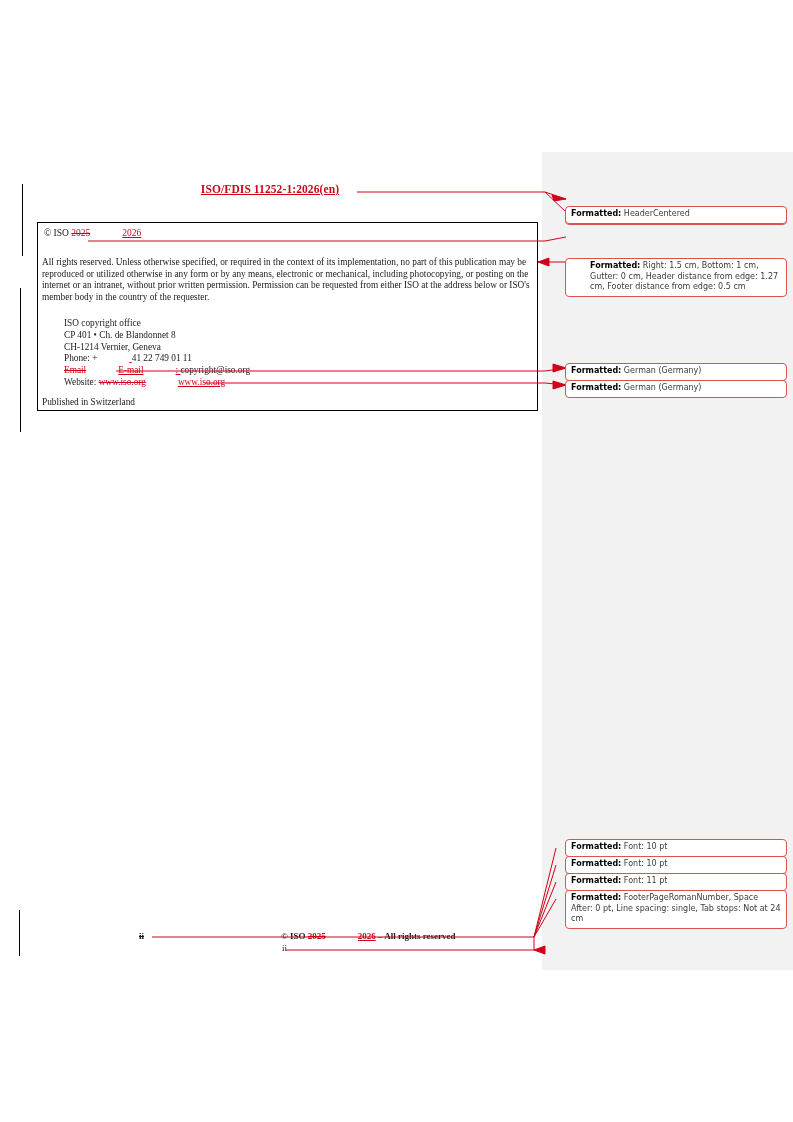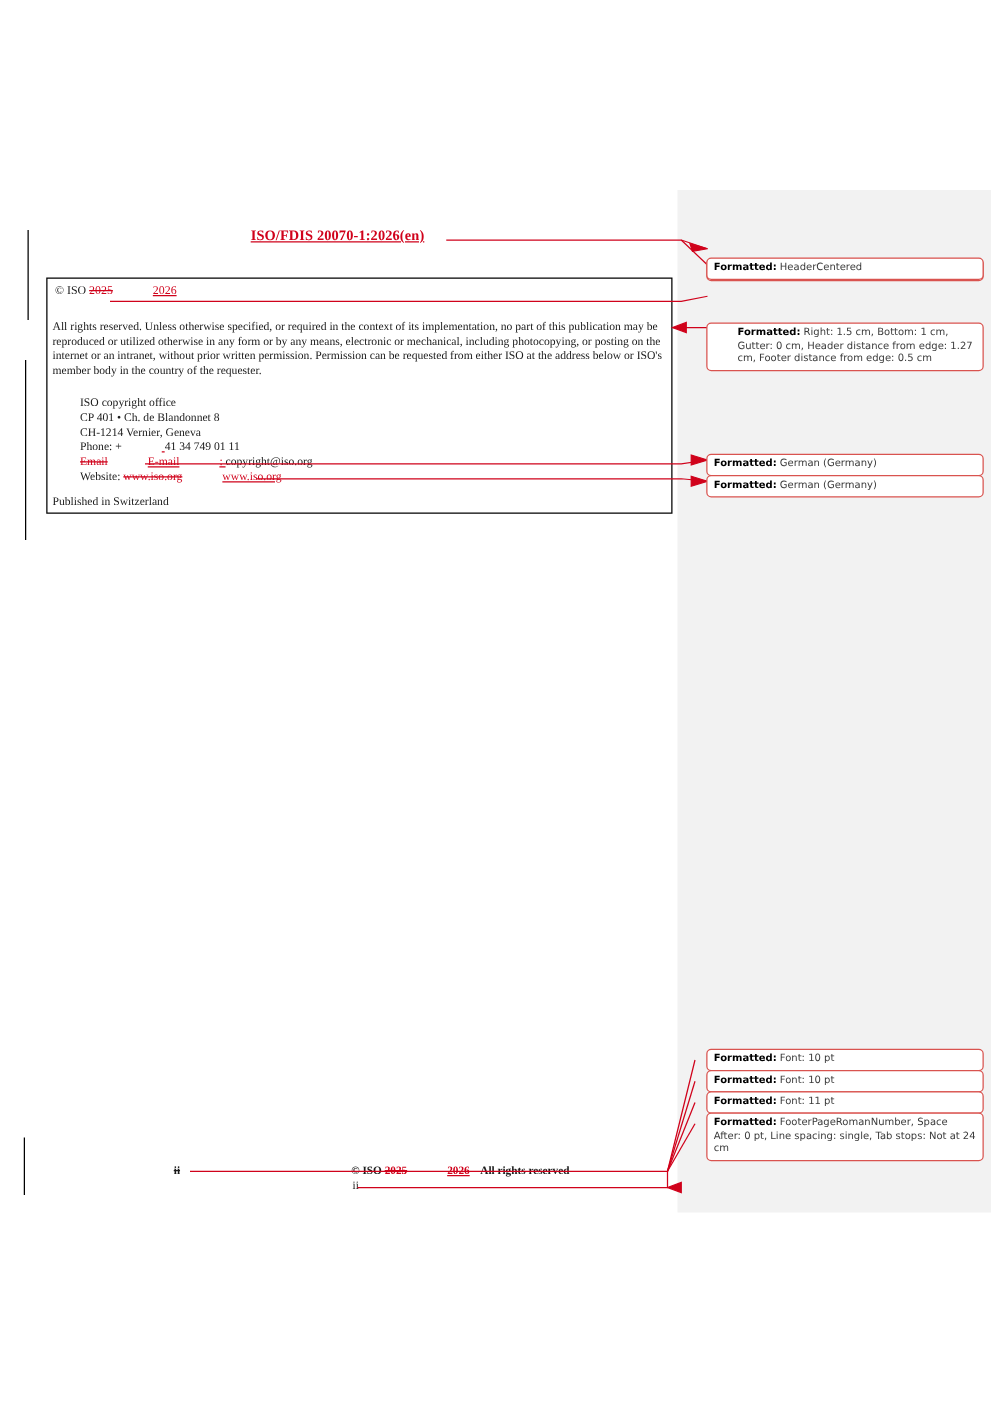--- a/index.html
+++ b/index.html
@@ -165,35 +165,35 @@
 <body>
 
 <div id="page">
 
   <div class="comment-pane"></div>
 
   <div class="change-bar" style="left:22px; top:184px; height:72px;"></div>
   <div class="change-bar" style="left:20px; top:288px; height:144px;"></div>
   <div class="change-bar" style="left:19px; top:910px; height:46px;"></div>
 
-  <div class="doc-title">ISO/FDIS 20070-1:2026(en)</div>
+  <div class="doc-title">ISO/FDIS 11252-1:2026(en)</div>
 
   <div class="copyright-box">
 
     <div class="cp-line">
       <span>© ISO </span><span class="del">2025</span><span class="ins">2026</span>
     </div>
 
     <div class="cp-para">All rights reserved. Unless otherwise specified, or required in the context of its implementation, no part of this publication may be reproduced or utilized otherwise in any form or by any means, electronic or mechanical, including photocopying, or posting on the internet or an intranet, without prior written permission. Permission can be requested from either ISO at the address below or ISO's member body in the country of the requester.</div>
 
     <div class="cp-addr">
       <span>ISO copyright office</span><br>
       <span>CP 401 • Ch. de Blandonnet 8</span><br>
       <span>CH-1214 Vernier, Geneva</span><br>
-      <span>Phone: +</span><span class="ins">&nbsp;</span><span>41 34 749 01 11</span><br>
+      <span>Phone: +</span><span class="ins">&nbsp;</span><span>41 22 749 01 11</span><br>
       <span class="del">Email</span><span class="ins">E-mail</span><span class="ins">: </span><span>copyright@iso.org</span><br>
       <span>Website: </span><span class="del">www.iso.org</span><span class="ins">www.iso.org</span>
     </div>
 
     <div class="cp-published">Published in Switzerland</div>
   </div>
 
   <div class="footer-pageno-struck">ii</div>
 
   <div class="footer-center">

